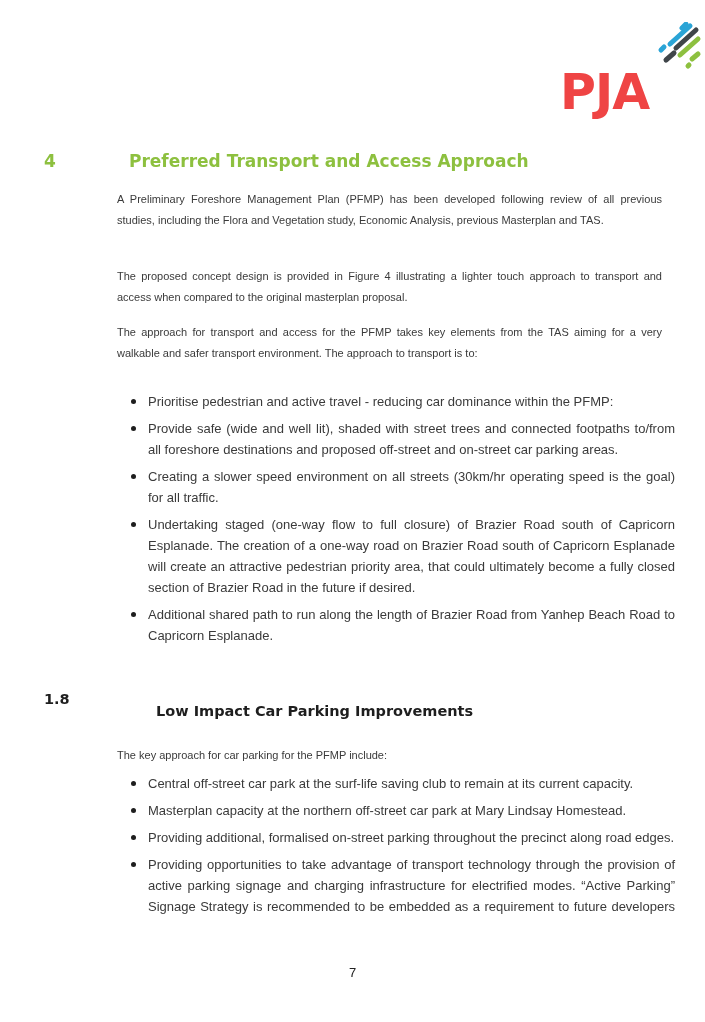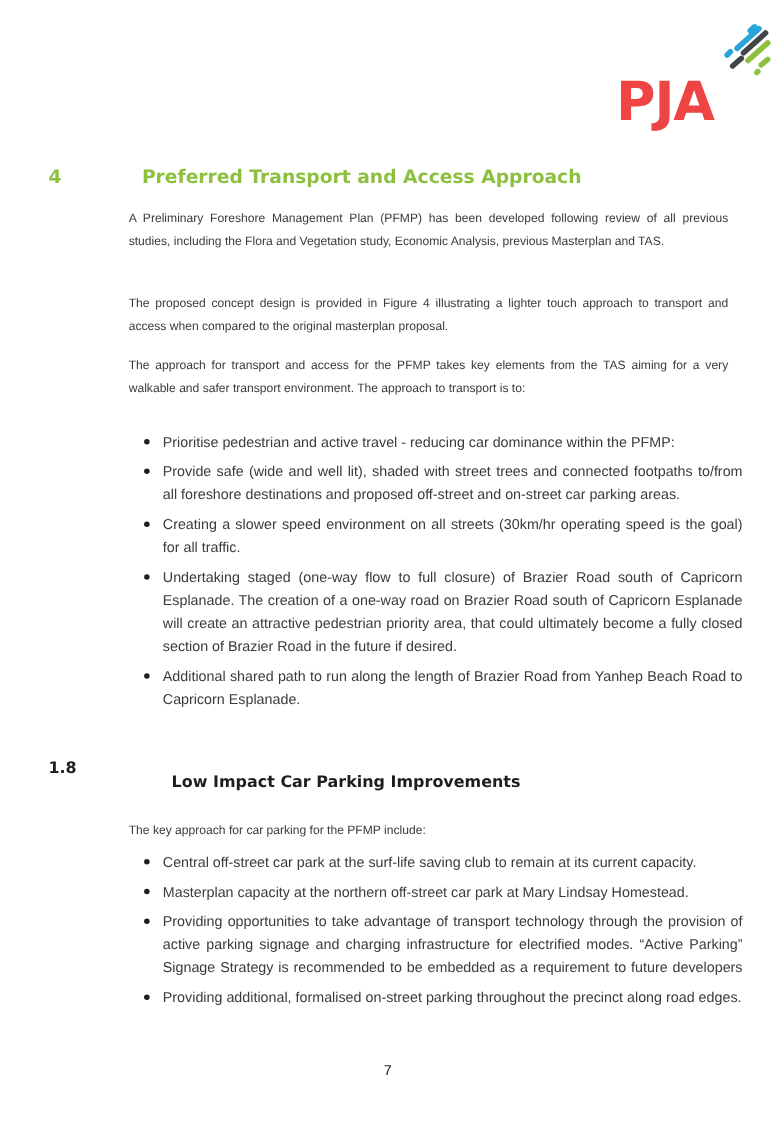--- a/index.html
+++ b/index.html
@@ -70,17 +70,17 @@
 <div class="h2">
   <span class="num">1.8</span>
   <span class="title">Low Impact Car Parking Improvements</span>
 </div>
 
 <p class="para" style="top:725px;margin-top:20px;">The key approach for car parking for the PFMP include:</p>
 
 <ul class="bullets" style="top:760px;">
   <li><span class="dot"></span><span>Central off-street car park at the surf-life saving club to remain at its current capacity.</span></li>
   <li><span class="dot"></span><span>Masterplan capacity at the northern off-street car park at Mary Lindsay Homestead.</span></li>
+  <li><span class="dot"></span><span>Providing additional, formalised on-street parking throughout the precinct along road edges.</span></li>
   <li style="text-align-last: justify;"><span class="dot"></span><span>Providing opportunities to take advantage of transport technology through the provision of active parking signage and charging infrastructure for electrified modes. “Active Parking” Signage Strategy is recommended to be embedded as a requirement to future developers</span></li>
-  <li><span class="dot"></span><span>Providing additional, formalised on-street parking throughout the precinct along road edges.</span></li>
 </ul>
 
 <div class="page-num">7</div>
 
 </body></html>

